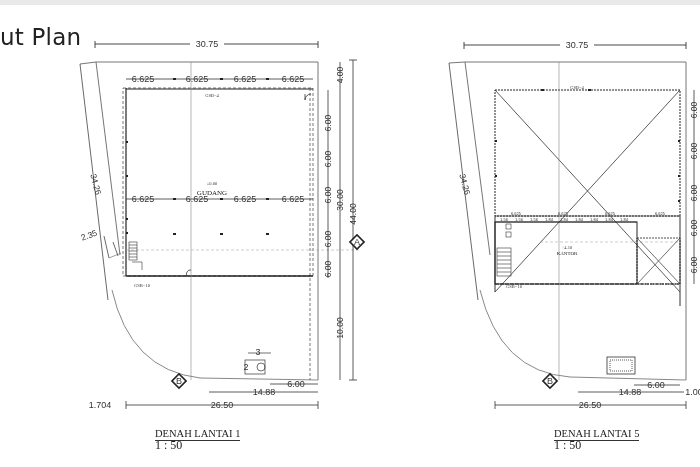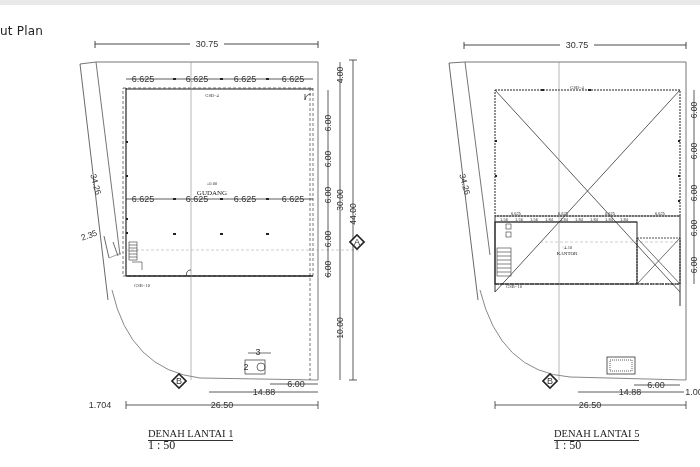--- a/index.html
+++ b/index.html
@@ -2,21 +2,21 @@
 <html><head>
 <meta charset="utf-8">
 <style>
   html, body { margin: 0; padding: 0; }
   body {
     width: 700px; height: 467px; overflow: hidden; background: #ffffff;
     font-family: "Liberation Sans", sans-serif; position: relative;
   }
   .topbar { position: absolute; left: 0; top: 0; width: 700px; height: 5px; background: #e9e9e9; }
   .title {
-    position: absolute; left: 0; top: 24px; font-size: 12px; color: #222;
+    position: absolute; left: 0; top: 24px; font-size: 23px; color: #222;
     font-family: "DejaVu Sans", sans-serif; letter-spacing: 0.2px;
   }
   svg.plan { position: absolute; left: 0; top: 0; }
   .dim { font-family: "Liberation Sans", sans-serif; font-size: 9px; fill: #333; }
   .dimv { font-family: "Liberation Sans", sans-serif; font-size: 8.5px; fill: #333; }
   .dimsm { font-family: "Liberation Sans", sans-serif; font-size: 4px; fill: #333; }
   .tiny { font-family: "Liberation Serif", serif; font-size: 4.5px; fill: #333; }
   .room { font-family: "Liberation Serif", serif; font-size: 7px; fill: #222; }
   .room2 { font-family: "Liberation Serif", serif; font-size: 5px; fill: #222; }
   .caption {
@@ -247,20 +247,20 @@
     <text class="dim" x="694" y="395" text-anchor="middle">1.00</text>
     <text class="dimv" x="697" y="110" transform="rotate(-90 697 110)" text-anchor="middle">6.00</text>
     <text class="dimv" x="697" y="151" transform="rotate(-90 697 151)" text-anchor="middle">6.00</text>
     <text class="dimv" x="697" y="193" transform="rotate(-90 697 193)" text-anchor="middle">6.00</text>
     <text class="dimv" x="697" y="228" transform="rotate(-90 697 228)" text-anchor="middle">6.00</text>
     <text class="dimv" x="697" y="265" transform="rotate(-90 697 265)" text-anchor="middle">6.00</text>
     <text class="dim" x="550" y="384" text-anchor="middle" font-size="5">B</text>
   </g>
 </svg>
 
-<div class="caption" style="left:148px; top:428px;">
+<div class="caption" style="left:155px; top:428px;">
   <span class="cap-title">DENAH LANTAI 1</span>
   <span class="cap-scale">1 : 50</span>
 </div>
 <div class="caption" style="left:554px; top:428px;">
   <span class="cap-title">DENAH LANTAI 5</span>
   <span class="cap-scale">1 : 50</span>
 </div>
 
 </body></html>

